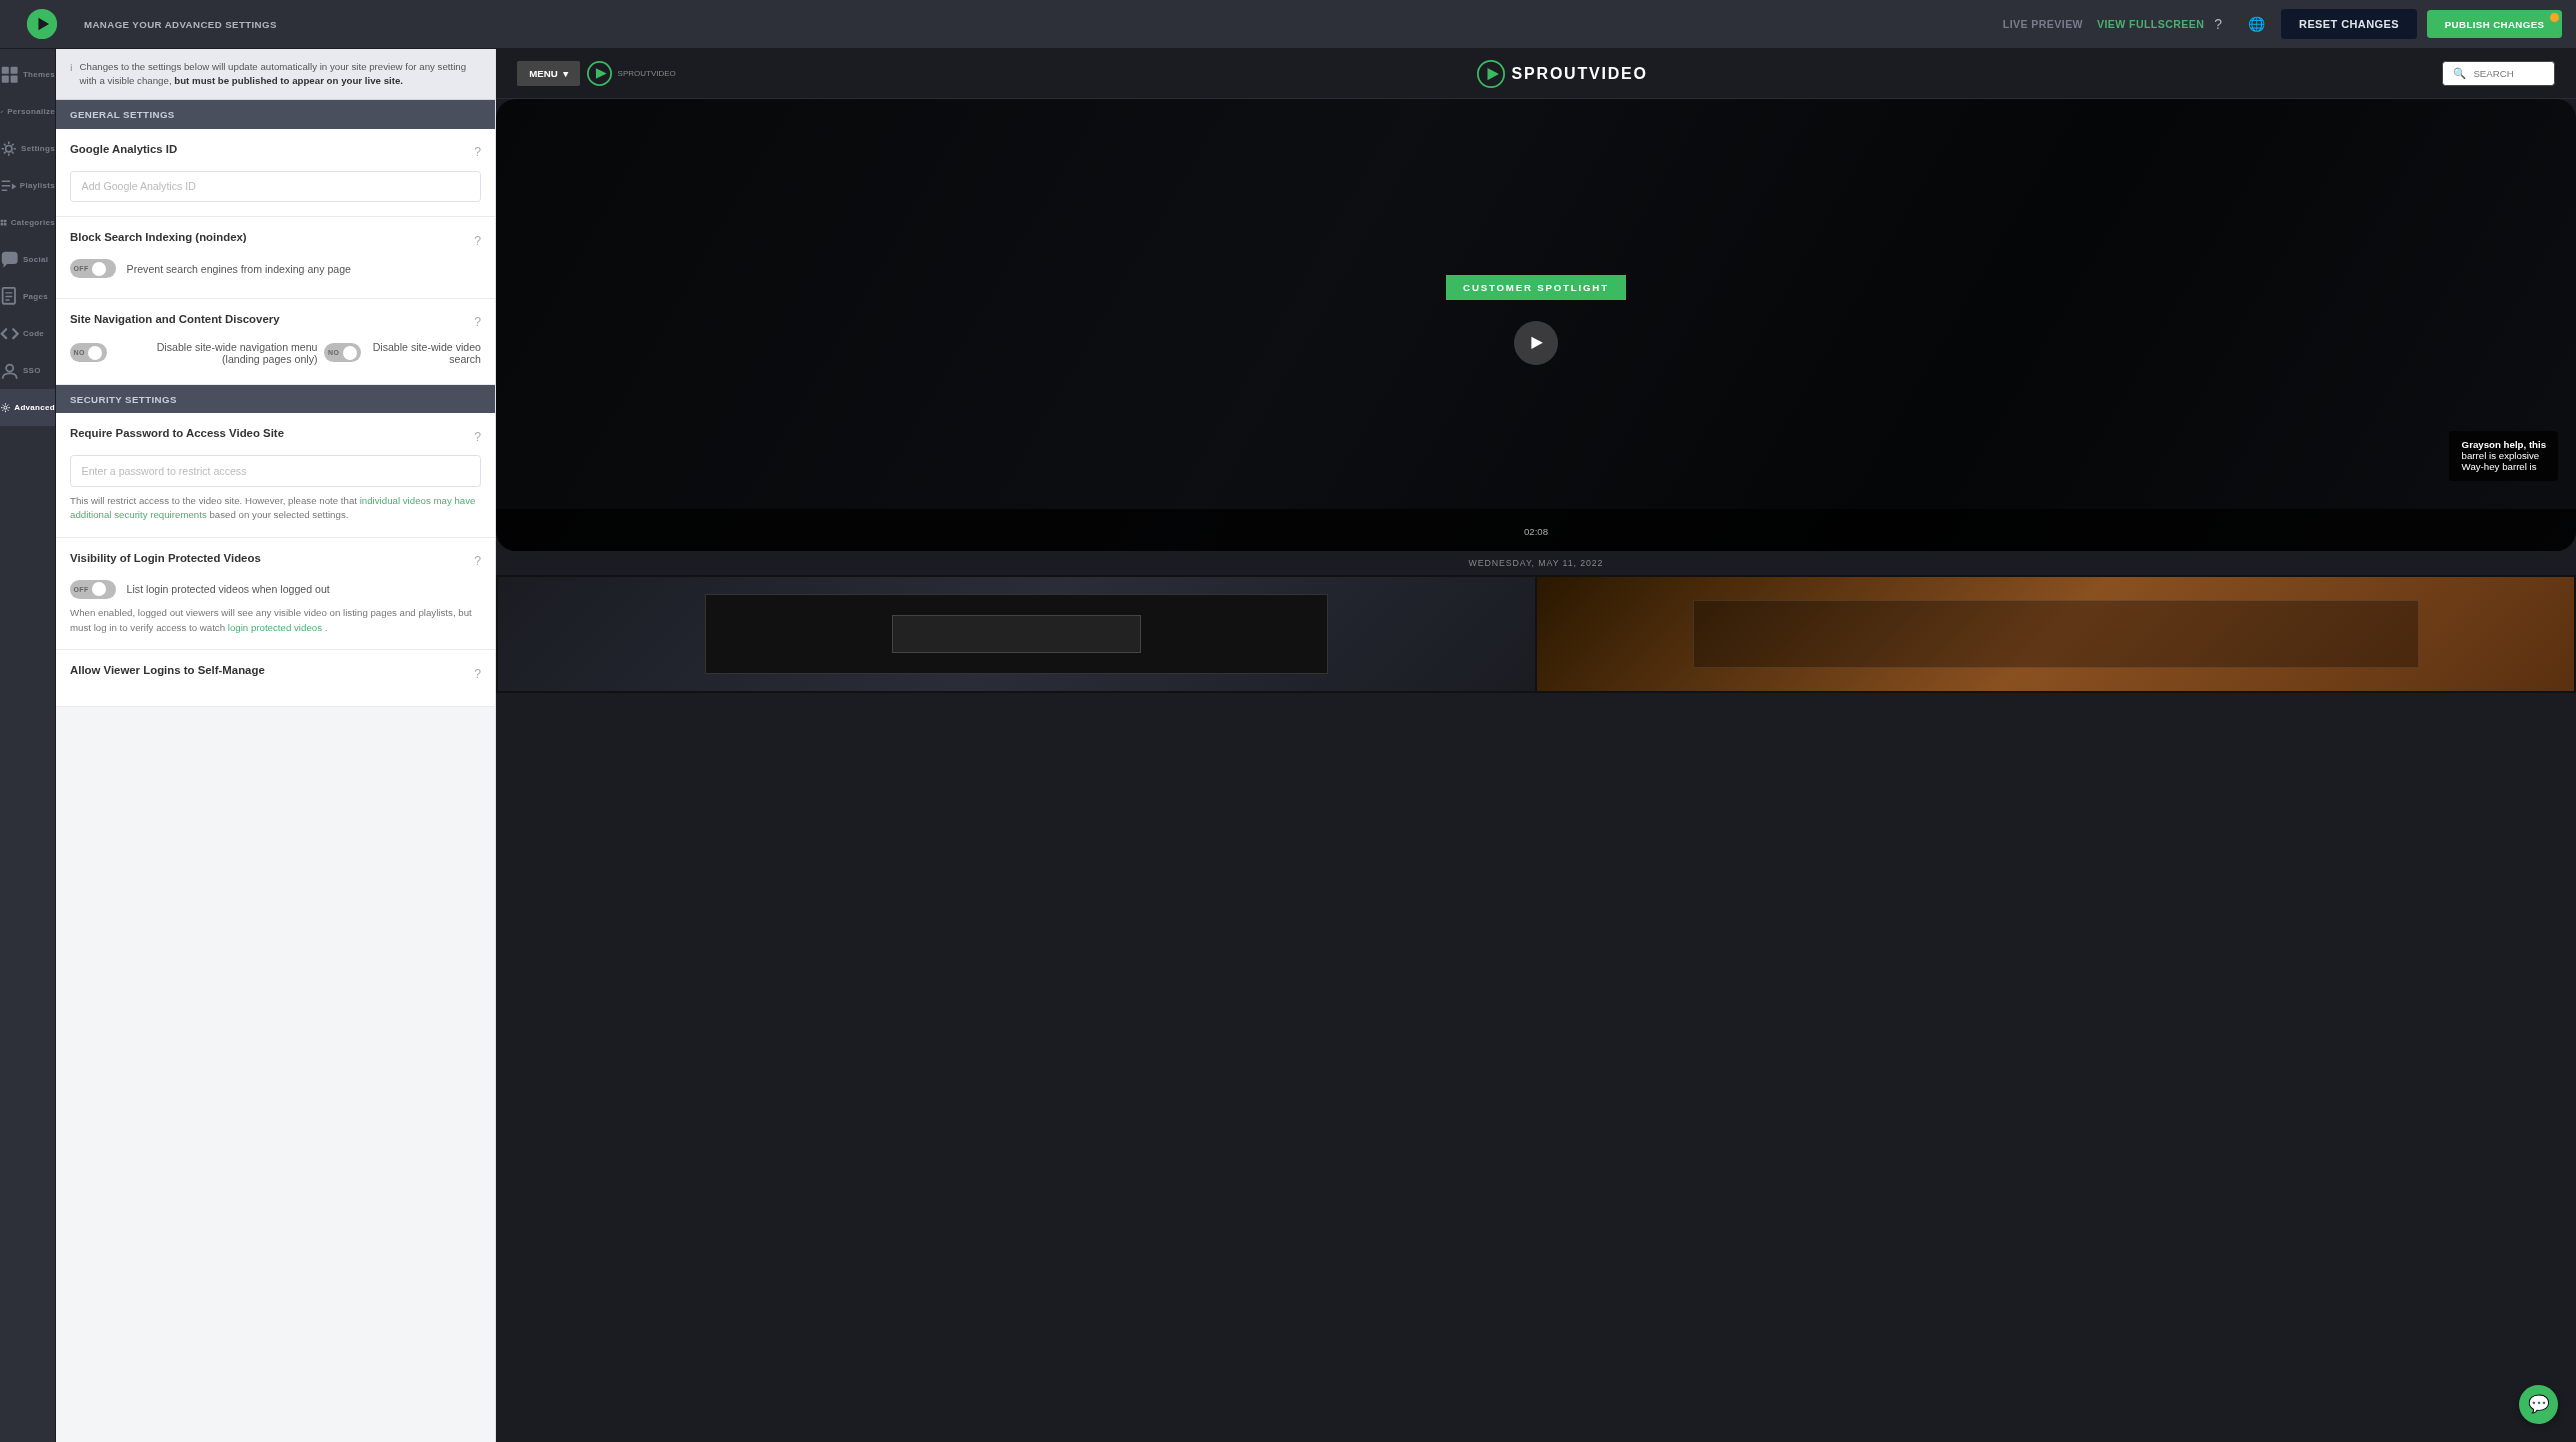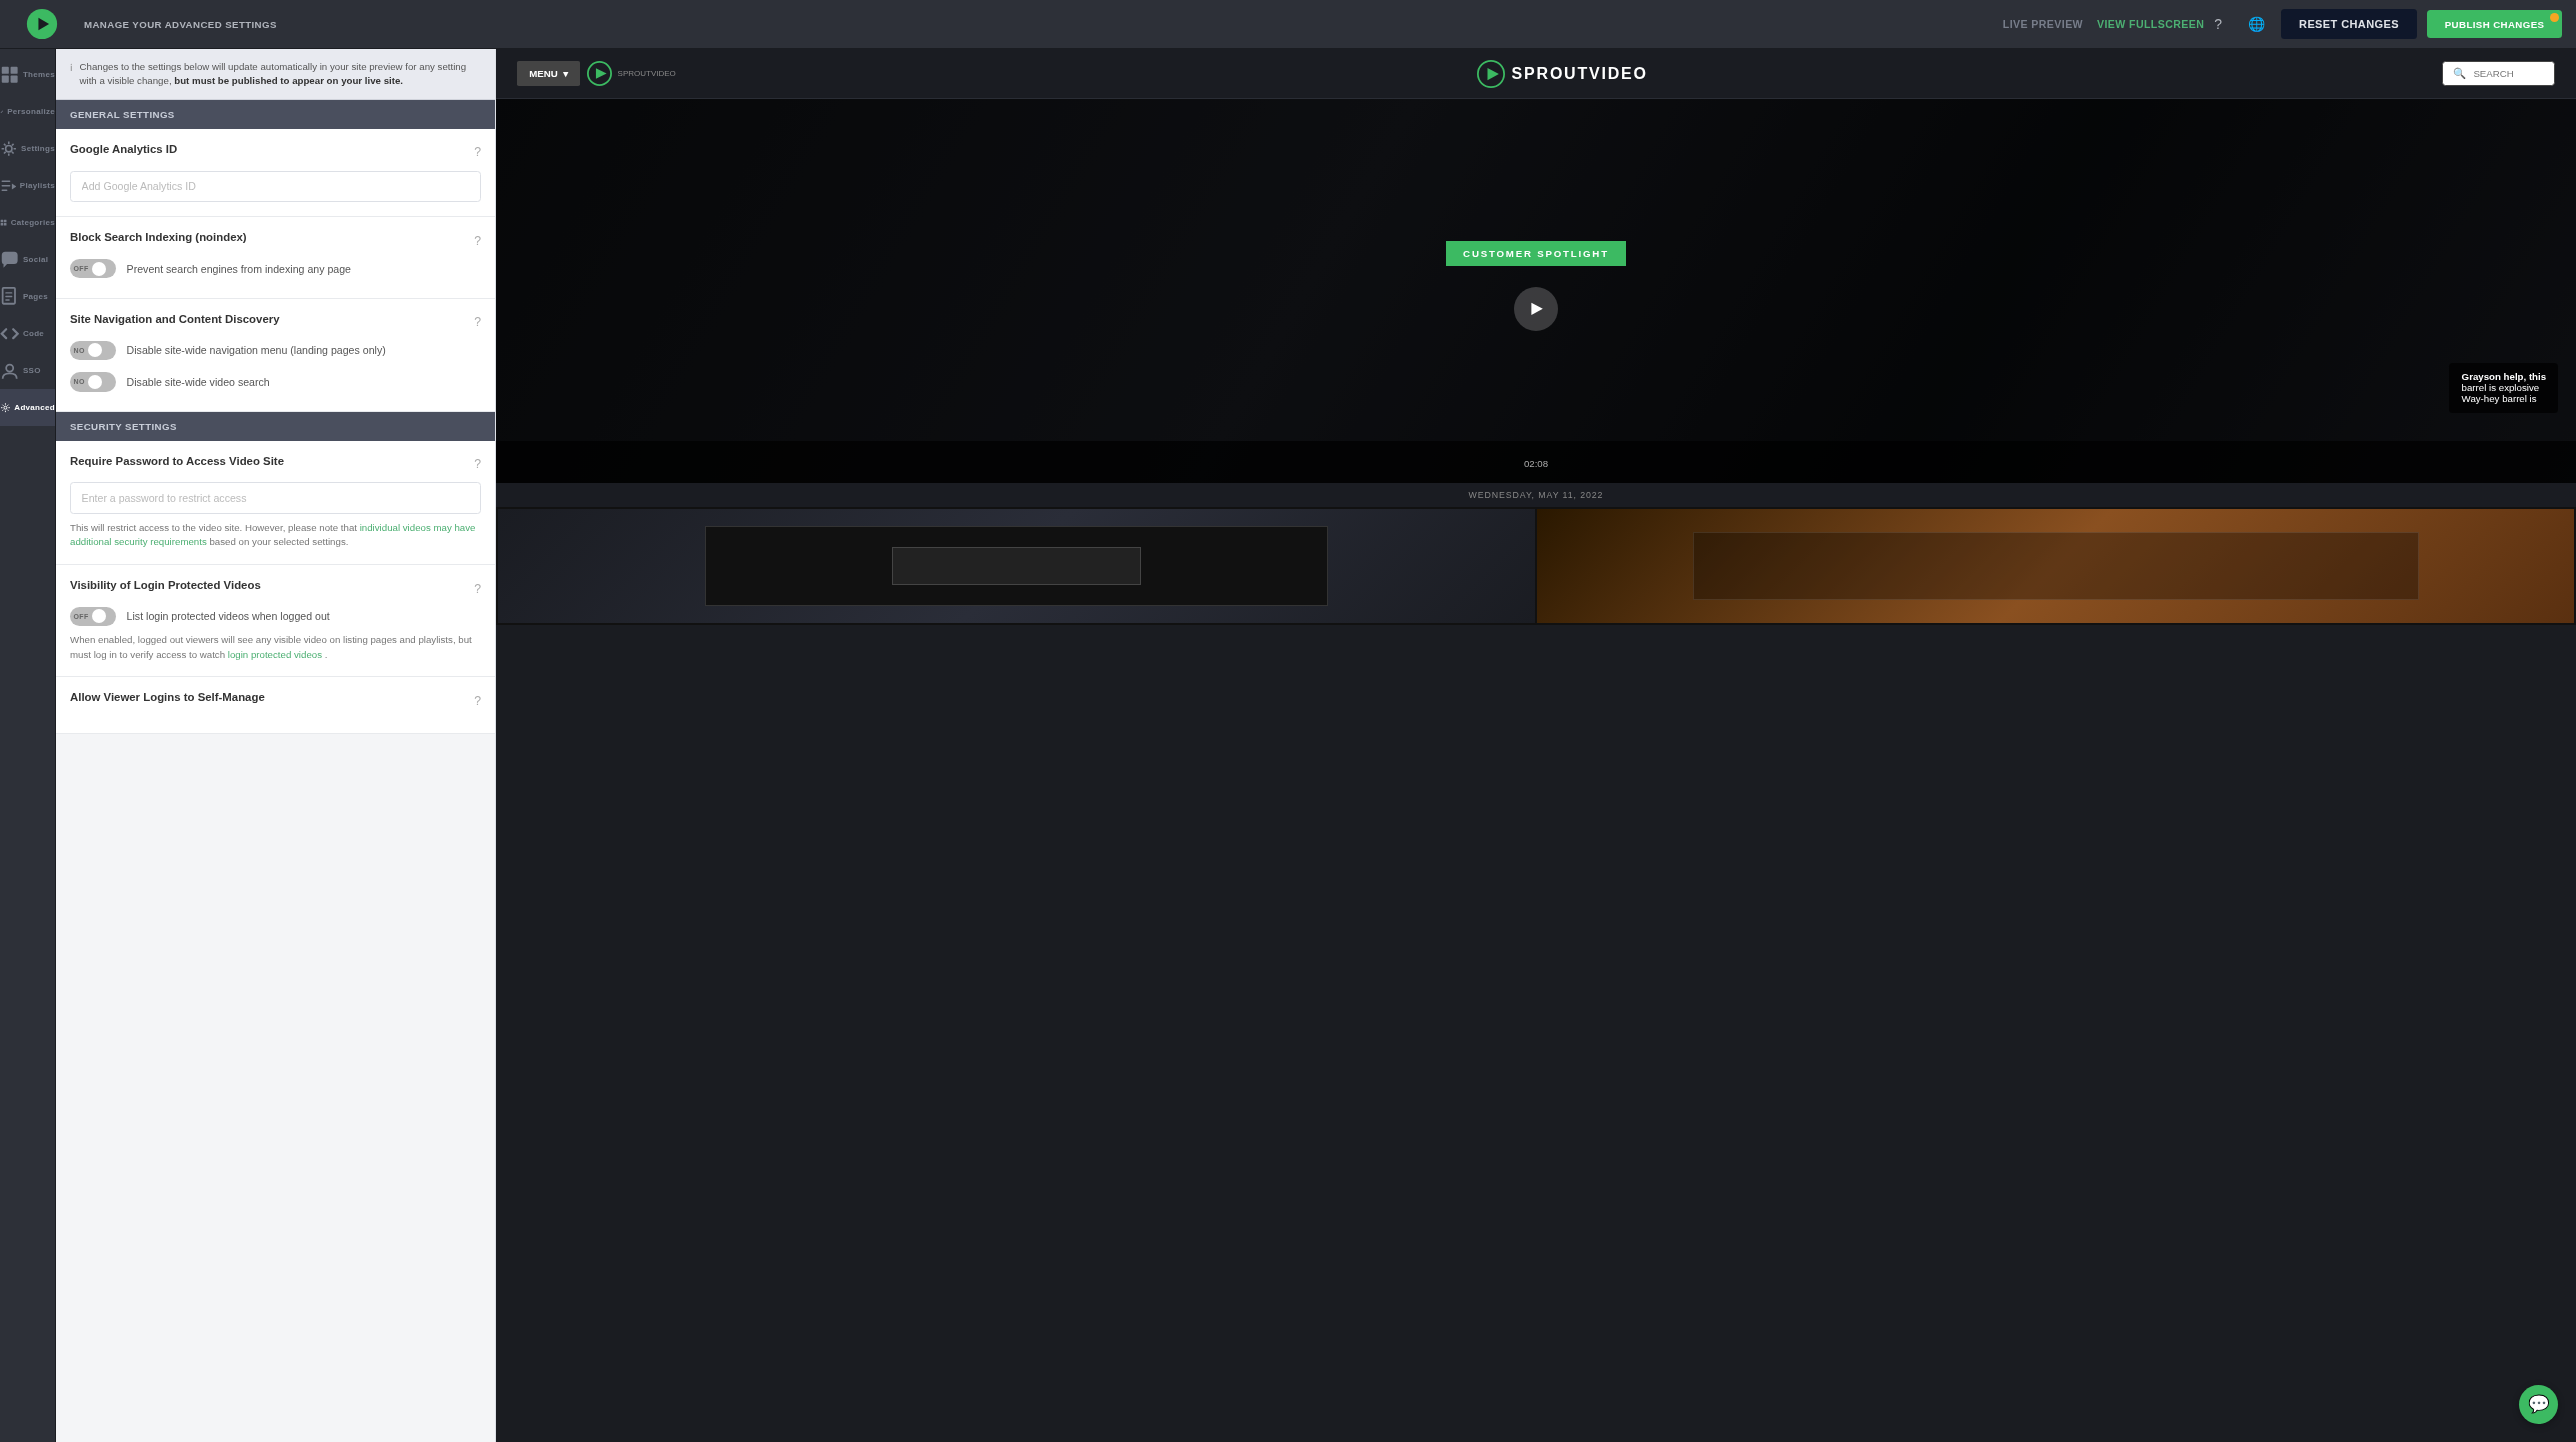--- a/index.html
+++ b/index.html
@@ -41,30 +41,30 @@
     .setting-group { background: #fff; border-bottom: 0.9px solid #e8eaed; padding: 14px; }
     .setting-title { font-size: 11.4px; font-weight: 600; color: #333; margin-bottom: 7px; }
     .setting-title-row { display: flex; align-items: center; justify-content: space-between; margin-bottom: 8.8px; }
     .help-icon { color: #aaa; font-size: 12.3px; cursor: pointer; }
     .setting-input { width: 100%; border: 0.9px solid #dde0e6; border-radius: 3.5px; padding: 8.8px 10.6px; font-size: 10.6px; color: #999; background: #fff; outline: none; }
     .setting-input::placeholder { color: #bbb; }
     .toggle-row { display: flex; align-items: center; gap: 10.6px; margin-bottom: 5.3px; }
     .toggle-text { font-size: 10.6px; color: #555; }
     .setting-desc { font-size: 9.7px; color: #777; line-height: 1.5; margin-top: 7px; }
     .setting-desc a { color: #4caf72; text-decoration: none; }
-    .nav-toggles { display: flex; flex-direction: column; gap: 7px; text-align: right; }
+    .nav-toggles { display: flex; flex-direction: row; gap: 7px; text-align: right; }
 
     
     .preview-area { flex: 1; overflow: hidden; position: relative; background: #1a1c21; }
     .preview-site { width: 100%; height: 100%; overflow: hidden; position: relative; }
     .site-header { background: #1a1c22; display: flex; align-items: center; padding: 10.6px 21px; border-bottom: 0.9px solid #2a2d35; }
     .site-menu { background: #444; color: #fff; font-size: 9.7px; font-weight: 700; padding: 7px 12.3px; border-radius: 1.8px; cursor: pointer; display: flex; align-items: center; gap: 5.3px; }
     .site-search { display: flex; align-items: center; gap: 7px; border: 0.9px solid #444; border-radius: 3.5px; padding: 5.3px 10.6px; background: #fff; }
     .site-search input { border: none; outline: none; font-size: 9.7px; color: #333; width: 88px; }
-    .hero-section { position: relative; height: 384px; overflow: hidden; }
+    .hero-section { position: relative; height: 452px; overflow: hidden; border-radius: 20px; }
     .hero-bg { width: 100%; height: 100%; background: linear-gradient(135deg, #1a1c22 0%, #2d3038 30%, #1a1c22 60%, #0d0f12 100%); display: flex; align-items: center; justify-content: center; position: relative; }
     .hero-overlay { position: absolute; inset: 0; background: rgba(0,0,0,0.5); }
     .hero-content { position: relative; z-index: 2; text-align: center; color: #fff; }
     .hero-badge { display: inline-block; background: #3cba62; color: #fff; font-size: 9.7px; font-weight: 700; letter-spacing: 1.8px; padding: 7px 17.6px; margin-bottom: 10.6px; text-transform: uppercase; }
     .hero-play { width: 44px; height: 44px; background: rgba(255,255,255,0.2); border-radius: 50%; display: flex; align-items: center; justify-content: center; margin: 10.6px auto; cursor: pointer; }
     .hero-subtitle-area { position: absolute; right: 17.6px; bottom: 70px; background: rgba(0,0,0,0.7); padding: 8.8px 12.3px; border-radius: 3.5px; color: #fff; font-size: 9.7px; text-align: left; z-index: 2; }
     .hero-title { position: absolute; bottom: 0; left: 0; right: 0; background: rgba(0,0,0,0.7); padding: 14px 21px; z-index: 2; }
     .hero-title h2 { color: #fff; font-size: 17.6px; font-weight: 800; text-align: center; }
     .hero-time { color: #aaa; font-size: 9.7px; text-align: center; margin-top: 3.5px; }
     .hero-date { color: #888; font-size: 8.8px; letter-spacing: 0.9px; text-align: center; padding: 7px; background: #1a1c22; }

